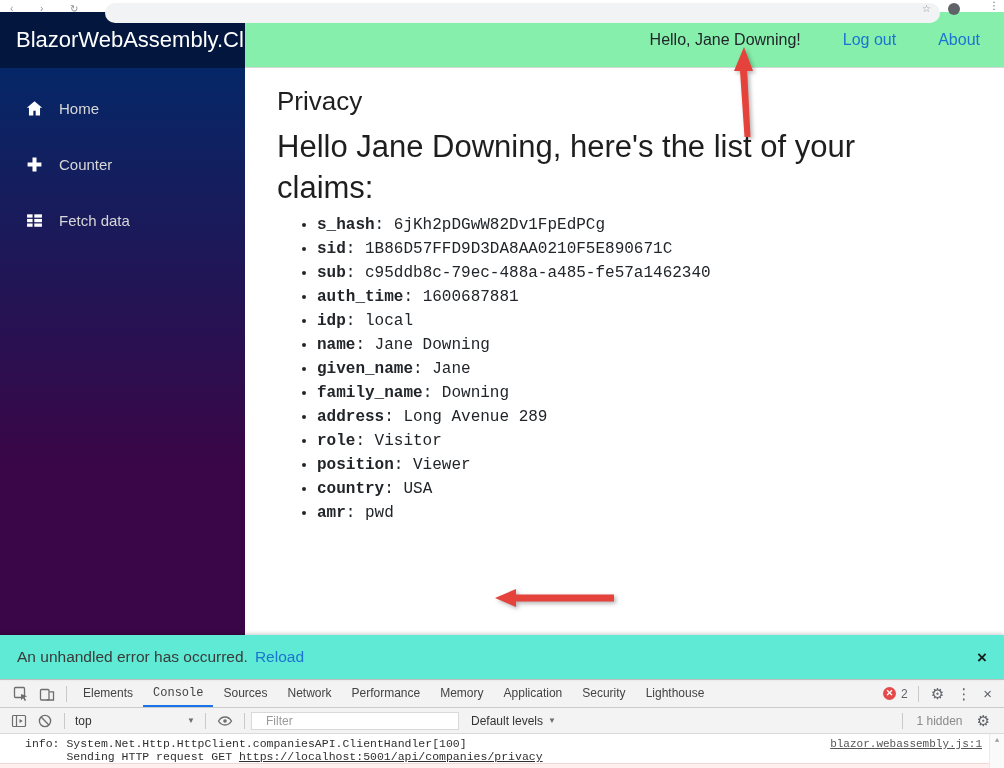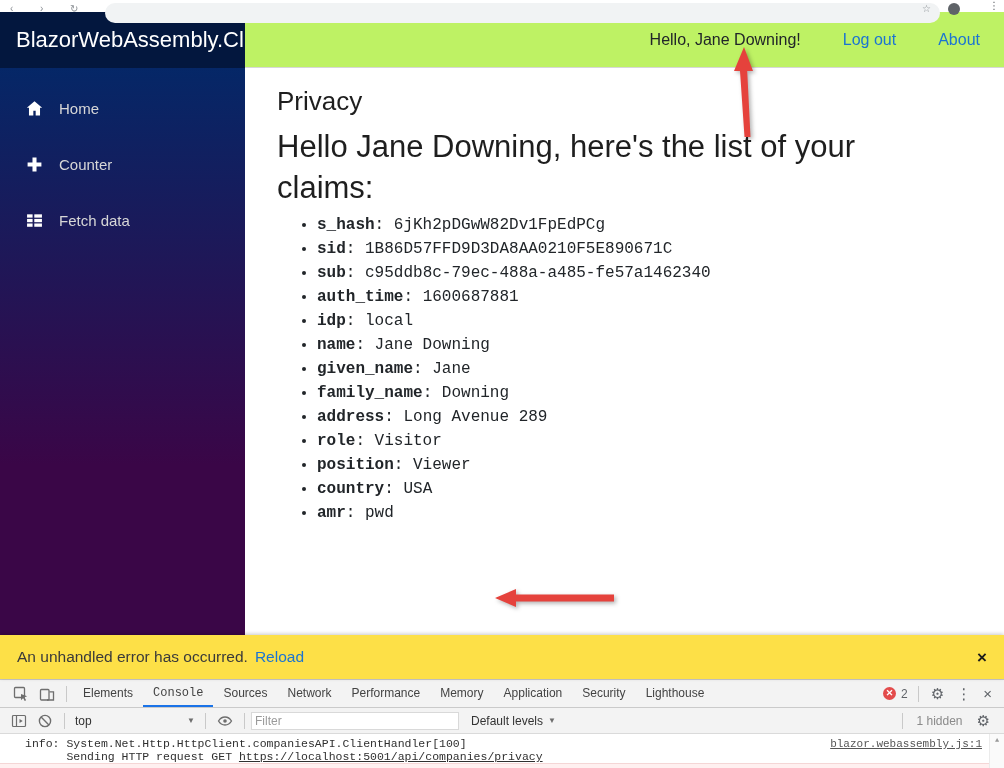--- a/index.html
+++ b/index.html
@@ -10,21 +10,21 @@
   
   .browser-strip { position:relative; height:12px; background:#fff; }
   .addr-pill { position:absolute; left:105px; top:3px; width:835px; height:20px; background:#f1f3f4; border-radius:11px; }
   .strip-ic { position:absolute; top:4px; width:10px; height:10px; color:#8a8f94; font-size:10px; line-height:10px; }
   .avatar-dot { position:absolute; left:948px; top:3px; width:12px; height:12px; border-radius:50%; background:#5f6368; }
   .strip-kebab { position:absolute; left:989px; top:0; color:#5f6368; font-size:10px; }
 
   
   .app-header { display:flex; height:56px; }
   .brand { width:245px; background:#03173e; color:#fff; display:flex; align-items:center; padding-left:16px; font-size:22px; }
-  .header-right { flex:1; background:#bef264; border-bottom:1px solid #d7d7d7; display:flex; align-items:center; justify-content:flex-end; padding-right:24px; font-size:16px; }
+  .header-right { flex:1; background:#86efac; border-bottom:1px solid #d7d7d7; display:flex; align-items:center; justify-content:flex-end; padding-right:24px; font-size:16px; }
   .greeting { color:#212529; margin-right:42px; }
   .hdr-link { color:#1b74d2; text-decoration:none; margin-left:0; margin-right:42px; cursor:pointer; }
   .hdr-link:last-child { margin-right:0; }
 
   
   .middle { display:flex; height:567px; }
   .sidebar { width:245px; background-image:linear-gradient(180deg,#052767 0%, #3a0647 70%); padding-top:16px; }
   .nav-item { height:48px; margin-bottom:8px; display:flex; align-items:center; padding-left:26px; color:#d7d7d7; font-size:15px; cursor:pointer; }
   .nav-item .nico { width:17px; height:17px; margin-right:16px; flex:0 0 auto; }
   .nico svg { width:100%; height:100%; fill:#ffffff; }
@@ -34,40 +34,40 @@
   .hello-heading { font-size:31px; font-weight:400; color:#1e1e1e; line-height:41px; margin-top:9px; max-width:620px; }
   .claims { margin:9px 0 0 0; padding-left:40px; list-style:disc;font-family:Liberation Mono, monospace; }
   .claims li { font-size:16px; line-height:16px; margin-bottom:8px; color:#212529; }
   .claims li b { font-weight:700; }
   .api-heading { font-size:28px; font-weight:400; color:#1e1e1e; margin-top:17px; }
 
   .annot-arrow { position:absolute; filter:drop-shadow(2px 2px 2px rgba(0,0,0,0.3)); }
   .annot-arrow polygon { fill:#e5423c; }
 
   
-  .error-bar { height:44px; background:#fde047; display:flex; align-items:center; padding:0 17px; font-size:15.5px; color:#3a3a3a; box-shadow:0 -1px 4px rgba(0,0,0,0.22); position:relative; z-index:3; }
+  .error-bar { height:44px; background:#5eead4; display:flex; align-items:center; padding:0 17px; font-size:15.5px; color:#3a3a3a; box-shadow:0 -1px 4px rgba(0,0,0,0.22); position:relative; z-index:3; }
   .reload-link { color:#1b74d2; text-decoration:none; margin-left:7px; cursor:pointer; }
   .errbar-close { margin-left:auto; font-size:17px; font-weight:700; color:#1a1a1a; cursor:pointer; line-height:17px; }
 
   
   .devtools { height:89px; border-top:1px solid #c9c9c9; font-size:12px; color:#434343; background:#fff; }
   .dt-tabbar { height:28px; background:#f3f3f3; border-bottom:1px solid #cacaca; display:flex; align-items:center; padding:0 6px 0 8px; }
   .dt-ic { width:16px; height:16px; margin:0 5px; flex:0 0 auto; cursor:pointer; }
   .dt-sep { width:1px; height:16px; background:#c9c9c9; margin:0 6px; }
   .dt-tab { padding:0 10px; height:27px; line-height:27px; color:#434343; cursor:pointer; white-space:nowrap; }
   .dt-tab.active { box-shadow:inset 0 -2px 0 #1a73e8;font-family:Liberation Mono, monospace; }
   .dt-right { margin-left:auto; display:flex; align-items:center; }
   .err-badge { width:13px; height:13px; border-radius:50%; background:#e34b4b; color:#fff; font-size:9px; line-height:13px; text-align:center; font-weight:700; }
   .err-count { color:#5f6368; margin:0 4px 0 5px; }
   .glyph-btn { color:#5f6368; font-size:15px; margin:0 6px; cursor:pointer; line-height:16px; }
 
   .dt-toolbar { height:26px; background:#f3f3f3; border-bottom:1px solid #dadada; display:flex; align-items:center; padding:0 8px 0 6px; }
   .ctx-select { display:flex; align-items:center; justify-content:space-between; width:128px; padding:0 4px; color:#333; cursor:pointer; }
   .caret { font-size:8px; color:#6e6e6e; }
-  .filter-input { width:208px; height:18px; border:1px solid #d9d9d9; background:#fff; font-size:12px; padding:0 3px; font-family:"Liberation Sans",sans-serif; color:#333; }
+  .filter-input { width:208px; height:18px; border:1px solid #d9d9d9; background:#fff; font-size:12px; padding:0 14px; font-family:"Liberation Sans",sans-serif; color:#333; }
   .filter-input::placeholder { color:#9a9a9a; }
   .levels { display:flex; align-items:center; margin-left:12px; color:#333; cursor:pointer; }
   .levels .caret { margin-left:5px; }
   .hidden-count { color:#8a8a8a; margin:0 8px 0 8px; }
 
   .dt-console { position:relative; height:35px; background:#fff; font-family:Liberation Mono, monospace; font-size:11.5px; color:#303030; }
   .log { white-space:pre; line-height:13px; padding-left:25px; }
   .log:first-child { padding-top:3px; }
   .log a { color:#303030; }
   .src-link { position:absolute; top:4px; right:22px; color:#555; text-decoration:underline; font-size:11px; cursor:pointer; }

